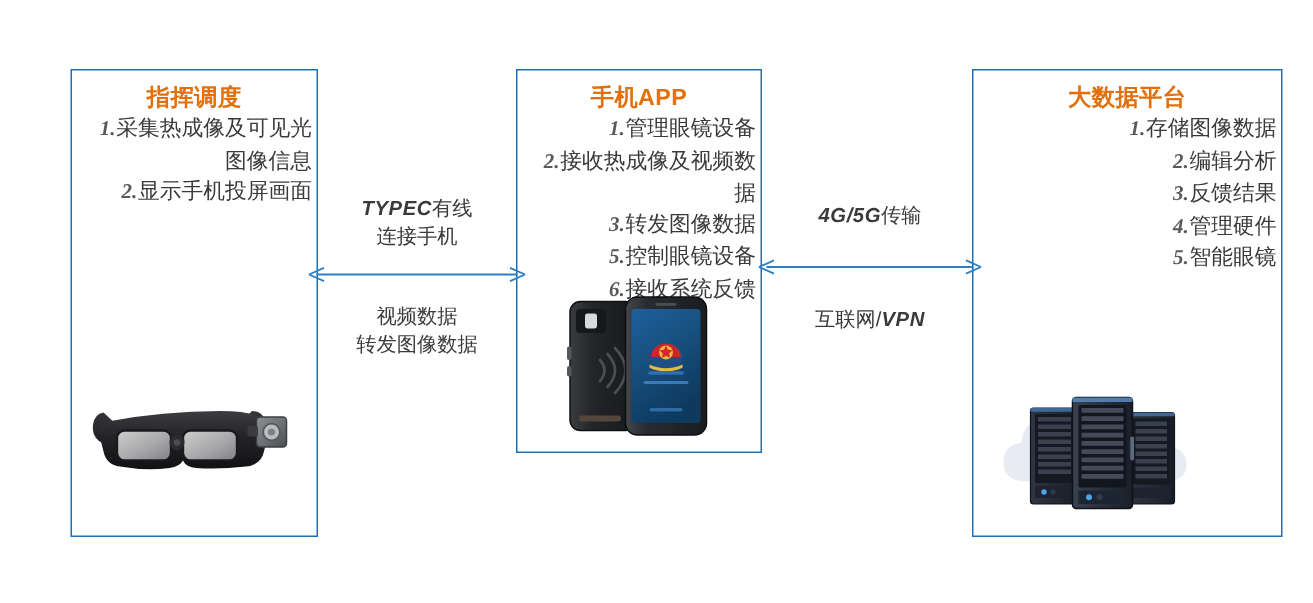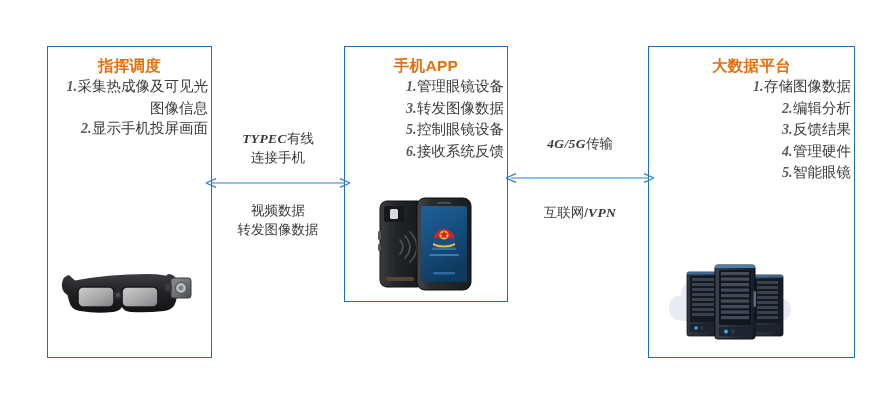--- a/index.html
+++ b/index.html
@@ -86,21 +86,21 @@
 
   .conn-label {
     text-align: center;
     font-size: 13.5px;
     line-height: 18.5px;
     color: #3A3A3A;
     position: absolute;
     left: 0; right: 0;
   }
   .conn-label .lat {
-    font-family: Liberation Serif, serif;
+    font-family: Liberation Sans, sans-serif;
     font-style: italic;
     font-weight: bold;
     letter-spacing: 0.4px;
   }
   #conn-left .label-top  { top: 2px; }
   #conn-left .label-bot  { top: 74px; }
   #conn-right .label-top { top: 3px; }
   #conn-right .label-bot { top: 72px; }
 
   .arrow-svg {
@@ -166,20 +166,21 @@
         <circle cx="133" cy="45" r="2.4" fill="#7d7f84"></circle>
         <rect x="117" y="41" width="7" height="7" rx="1.4" fill="#3a3c40"></rect>
       </svg>
     </div>
   </div>
 
   <div class="node-box" id="box-phone">
     <div class="node-title">手机APP</div>
     <ul class="node-list">
       <li><span class="num">1.</span><span>管理眼镜设备</span></li>
+      <li><span class="num">2.</span><span>接收热成像及视频数据</span></li>
       <li><span class="num">3.</span><span>转发图像数据</span></li>
       <li><span class="num">5.</span><span>控制眼镜设备</span></li>
       <li><span class="num">6.</span><span>接收系统反馈</span></li>
     </ul>
 
     <div class="art-well">
       <svg viewBox="0 0 164 108" width="164" height="108">
         <defs>
           <linearGradient id="gBack" x1="0" y1="0" x2="1" y2="0">
             <stop offset="0%" stop-color="#3a3c40"></stop>

